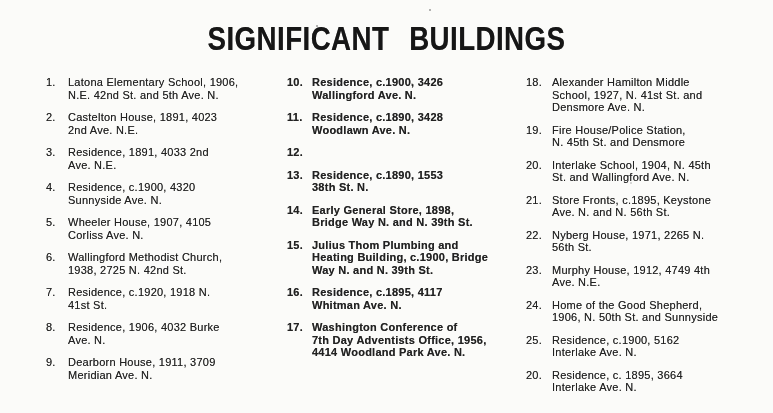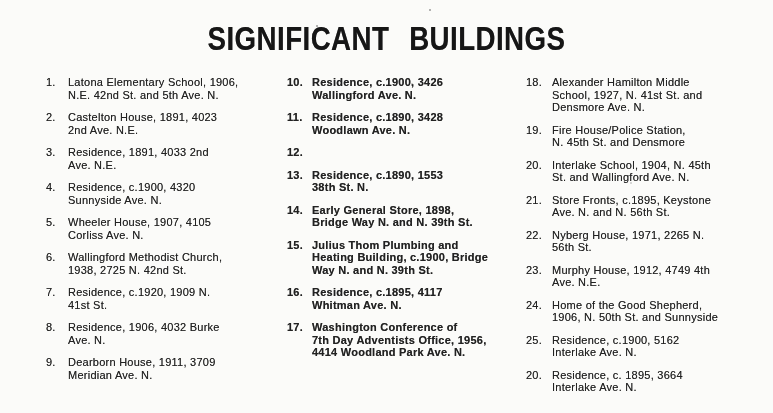--- a/index.html
+++ b/index.html
@@ -103,21 +103,21 @@
     <span class="txt">Wheeler House, 1907, 4105
 Corliss Ave. N.</span>
   </div>
   <div class="item">
     <span class="num">6.</span>
     <span class="txt">Wallingford Methodist Church,
 1938, 2725 N. 42nd St.</span>
   </div>
   <div class="item">
     <span class="num">7.</span>
-    <span class="txt">Residence, c.1920, 1909 N.
+    <span class="txt">Residence, c.1920, 1918 N.
 41st St.</span>
   </div>
   <div class="item">
     <span class="num">8.</span>
     <span class="txt">Residence, 1906, 4032 Burke
 Ave. N.</span>
   </div>
   <div class="item">
     <span class="num">9.</span>
     <span class="txt">Dearborn House, 1911, 3709

